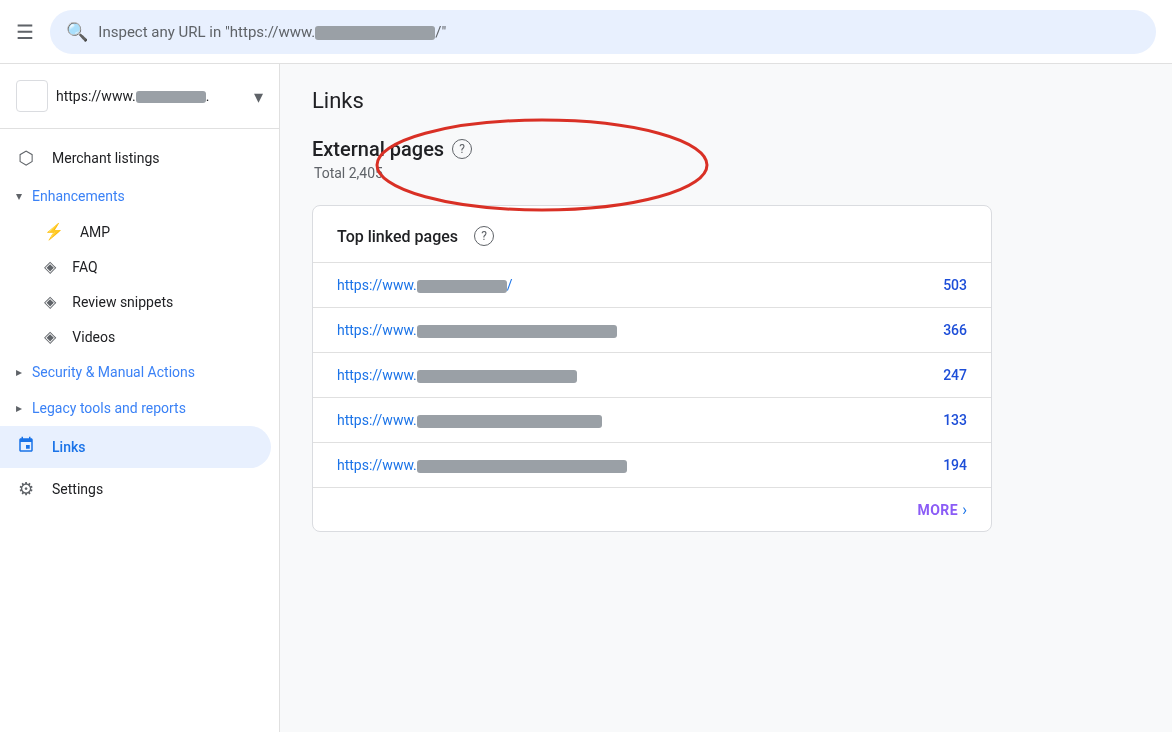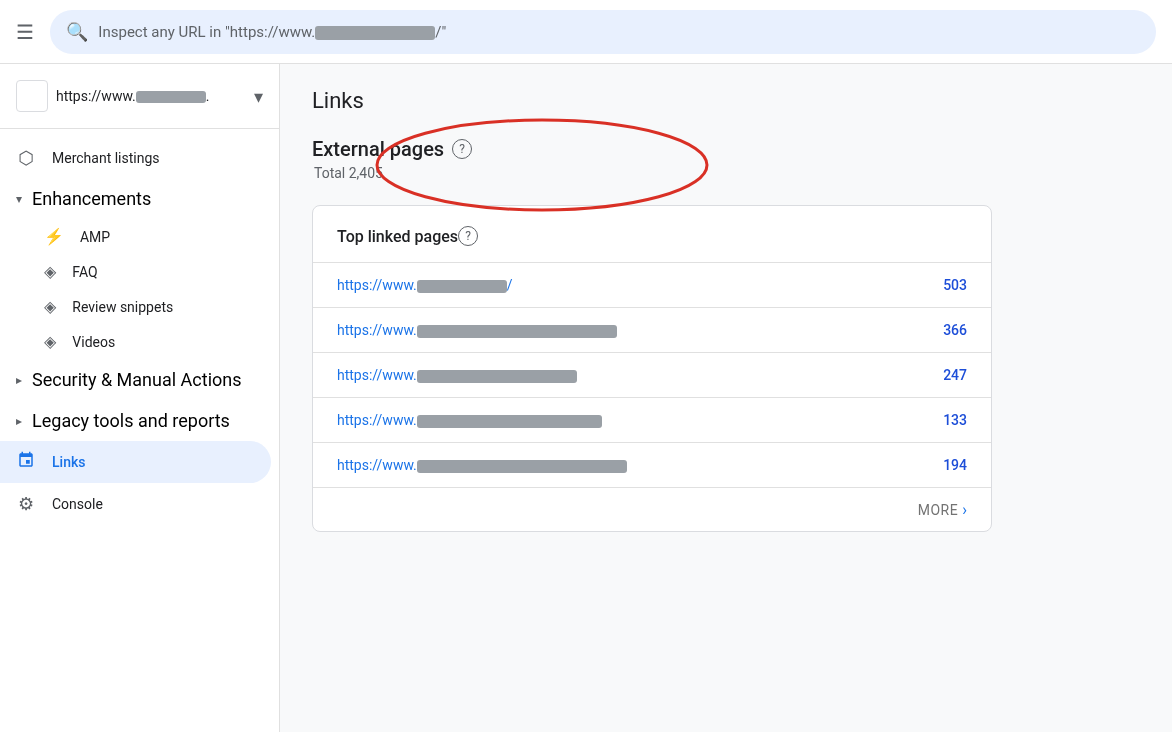--- a/index.html
+++ b/index.html
@@ -148,22 +148,22 @@
       gap: 10px;
       padding: 10px 16px;
       cursor: pointer;
       color: #5f6368;
       font-size: 13px;
     }
     .sidebar-section .arrow {
       font-size: 12px;
     }
     .section-label {
-      font-size: 18px;
-      color: #000000;
+      font-size: 14px;
+      color: #3b82f6;
     }
     .sub-item {
       display: flex;
       align-items: center;
       gap: 16px;
       padding: 8px 16px 8px 44px;
       cursor: pointer;
       font-size: 14px;
       color: #202124;
       border-radius: 0 24px 24px 0;
@@ -226,21 +226,21 @@
     .card {
       background: #fff;
       border: 1px solid #dadce0;
       border-radius: 8px;
       overflow: hidden;
       max-width: 680px;
     }
     .card-header {
       display: flex;
       align-items: center;
-      gap: 0;
+      gap: 16px;
       padding: 20px 24px 16px;
       border-bottom: 1px solid #e0e0e0;
     }
     .card-title {
       font-size: 16px;
       font-weight: 500;
       color: #202124;
     }
     .table-row {
       display: flex;
@@ -263,23 +263,23 @@
       font-size: 14px;
     }
     .more-row {
       display: flex;
       align-items: center;
       justify-content: flex-end;
       padding: 12px 24px;
       gap: 4px;
     }
     .more-link {
-      color: #737373;
-      font-size: 14px;
-      font-weight: 400;
+      color: #8b5cf6;
+      font-size: 14px;
+      font-weight: 700;
       cursor: pointer;
       letter-spacing: 0.5px;
     }
     .more-arrow {
       color: #1a73e8;
       font-size: 16px;
     }
 
     .sidebar-links-section {
       position: relative;
@@ -357,21 +357,21 @@
               <path d="M17 12h-5v5h5v-5zM16 1v2H8V1H6v2H5c-1.11 0-1.99.9-1.99 2L3 19c0 1.1.89 2 2 2h14c1.1 0 2-.9 2-2V5c0-1.1-.9-2-2-2h-1V1h-2zm3 18H5V8h14v11z"></path>
             </svg>
         </span>
         <span>Links</span>
       </div>
 
     </div>
 
     <div class="sidebar-item">
       <span class="item-icon">⚙</span>
-      <span>Console</span>
+      <span>Settings</span>
     </div>
 
   </div>
 
   <div class="content">
     <h1 class="page-title">Links</h1>
 
     <div class="external-links-section">
 
       <svg style="position:absolute; top:-22px; left:60px; pointer-events:none;" width="340" height="100">

